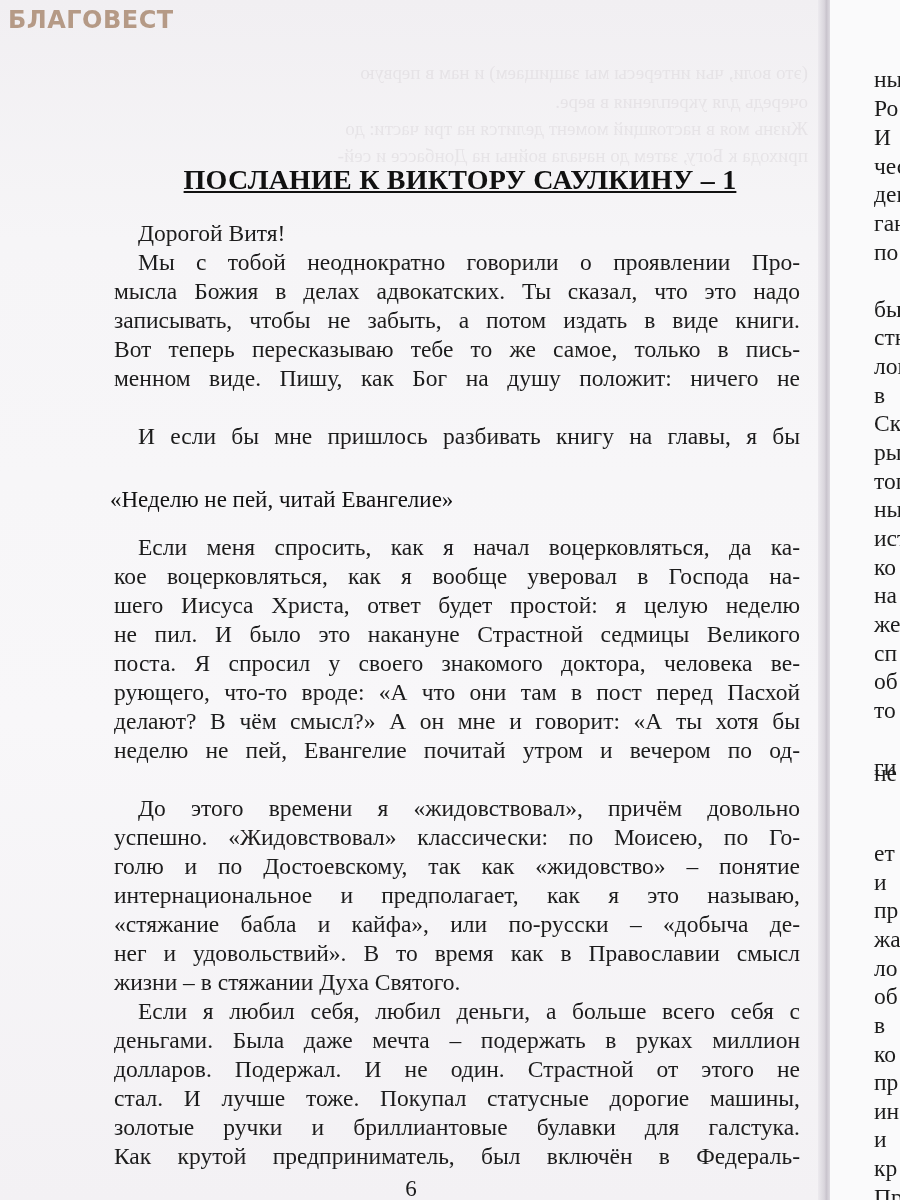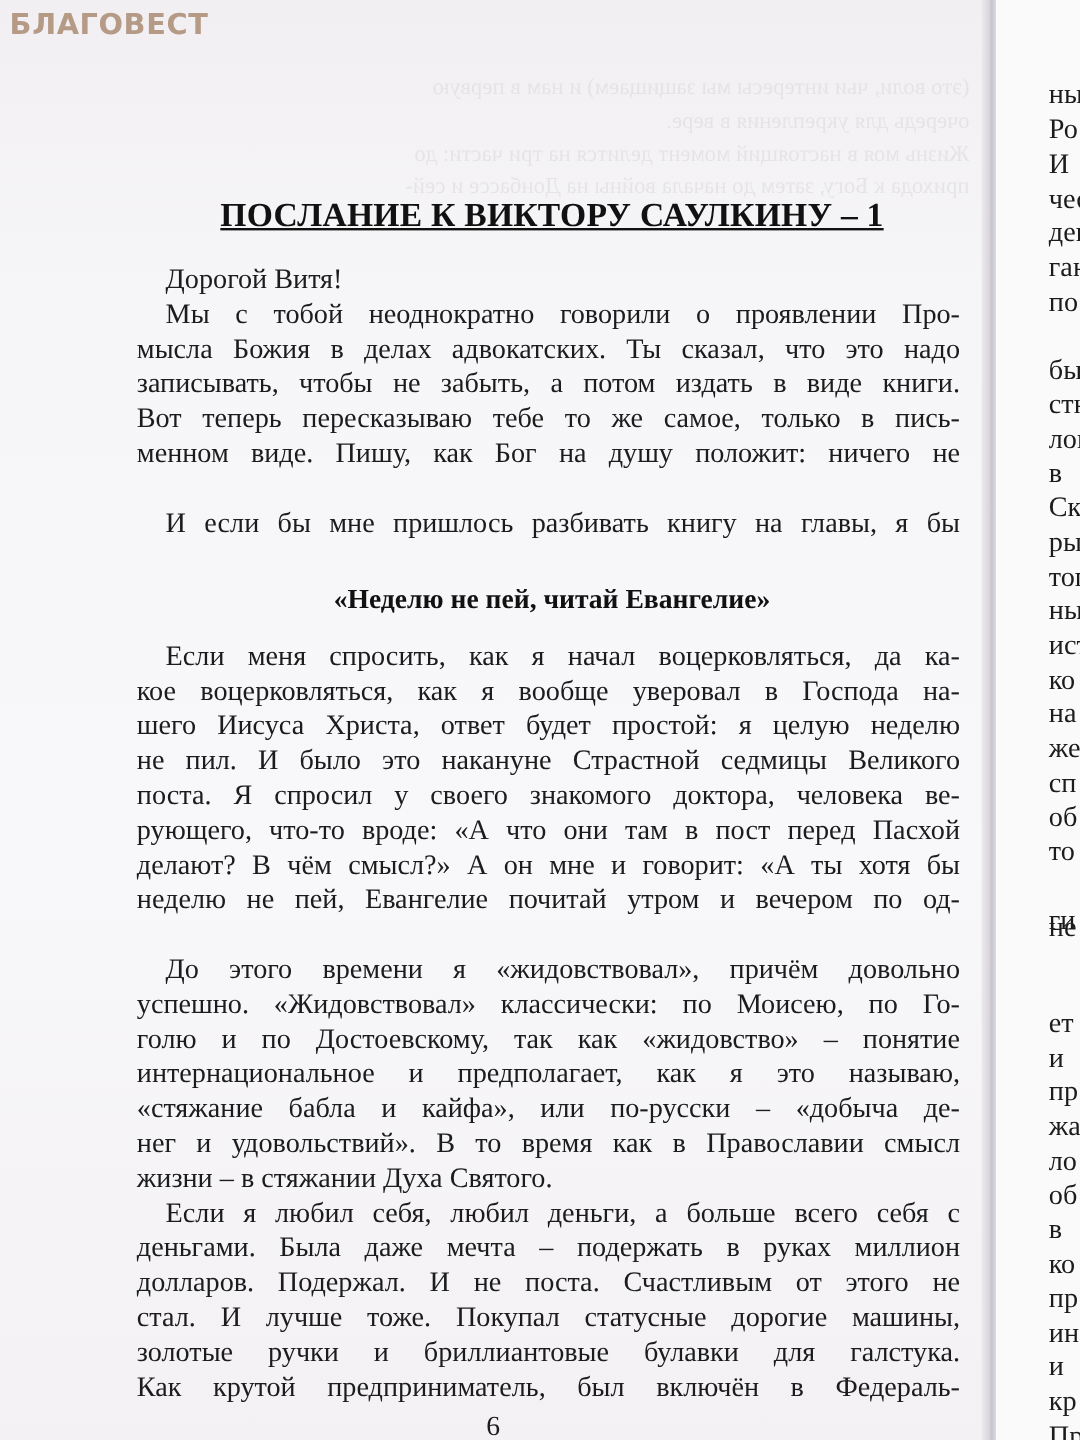--- a/index.html
+++ b/index.html
@@ -36,21 +36,21 @@
     font-family: "Liberation Serif", serif;
   }
   .title {
     position: absolute; left: 110px; width: 700px; top: 164px;
     text-align: center; font-weight: bold; font-size: 28px;
     font-family: "Liberation Serif", serif;
     letter-spacing: 0.2px; color: #111; text-decoration: underline;
   }
   .subhead {
     position: absolute; left: 110px; width: 700px; top: 487px;
-    text-align: center; font-weight: bold; font-size: 23px;
+    text-align: left; font-weight: normal; font-size: 23px;
     font-family: "Liberation Serif", serif; color: #111;
   }
   .line {
     position: absolute; left: 114px; width: 686px;
     font-family: "Liberation Serif", serif;
     font-size: 23.5px; line-height: 28px; white-space: nowrap;
     text-align: justify; text-align-last: justify;
     color: #1c1c1c;
   }
   .line.last { text-align-last: left; }
@@ -103,21 +103,21 @@
   <div class="line indent" style="top:794px">До этого времени я «жидовствовал», причём довольно</div>
   <div class="line" style="top:823px">успешно. «Жидовствовал» классически: по Моисею, по Го-</div>
   <div class="line" style="top:852px">голю и по Достоевскому, так как «жидовство» – понятие</div>
   <div class="line" style="top:881px">интернациональное и предполагает, как я это называю,</div>
   <div class="line" style="top:910px">«стяжание бабла и кайфа», или по-русски – «добыча де-</div>
   <div class="line" style="top:939px">нег и удовольствий». В то время как в Православии смысл</div>
   <div class="line last" style="top:968px">жизни – в стяжании Духа Святого.</div>
 
   <div class="line indent" style="top:997px">Если я любил себя, любил деньги, а больше всего себя с</div>
   <div class="line" style="top:1026px">деньгами. Была даже мечта – подержать в руках миллион</div>
-  <div class="line" style="top:1055px">долларов. Подержал. И не поста. Счастливым от этого не</div>
+  <div class="line" style="top:1055px">долларов. Подержал. И не один. Страстной от этого не</div>
   <div class="line" style="top:1084px">стал. И лучше тоже. Покупал статусные дорогие машины,</div>
   <div class="line" style="top:1113px">золотые ручки и бриллиантовые булавки для галстука.</div>
   <div class="line" style="top:1142px">Как крутой предприниматель, был включён в Федераль-</div>
 
   <div class="pagenum" style="top:1176px">6</div>
 </div>
 
 <div class="fold"></div>
 
 <div class="page-right" id="right-page">

